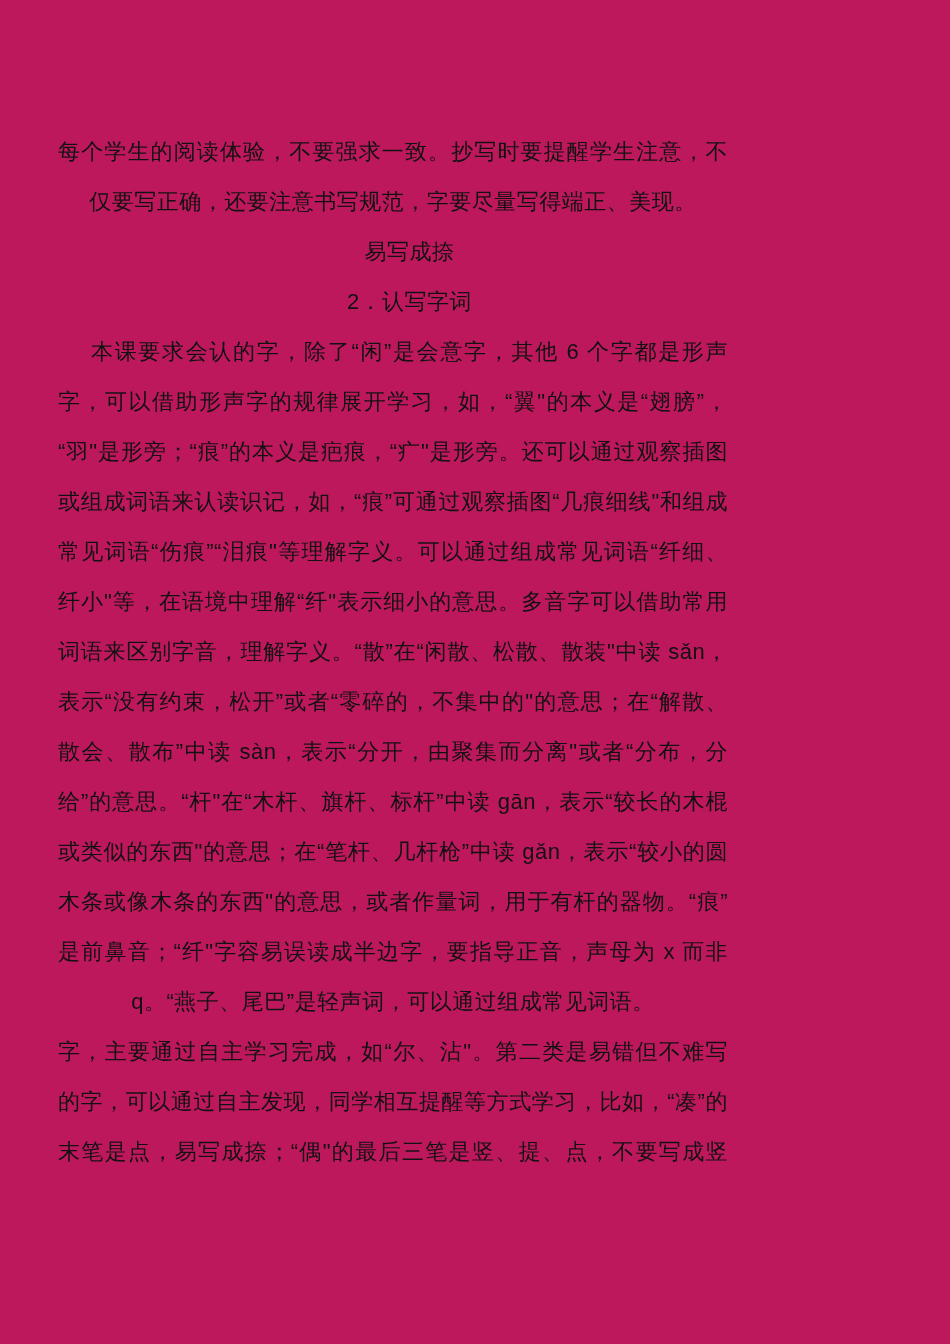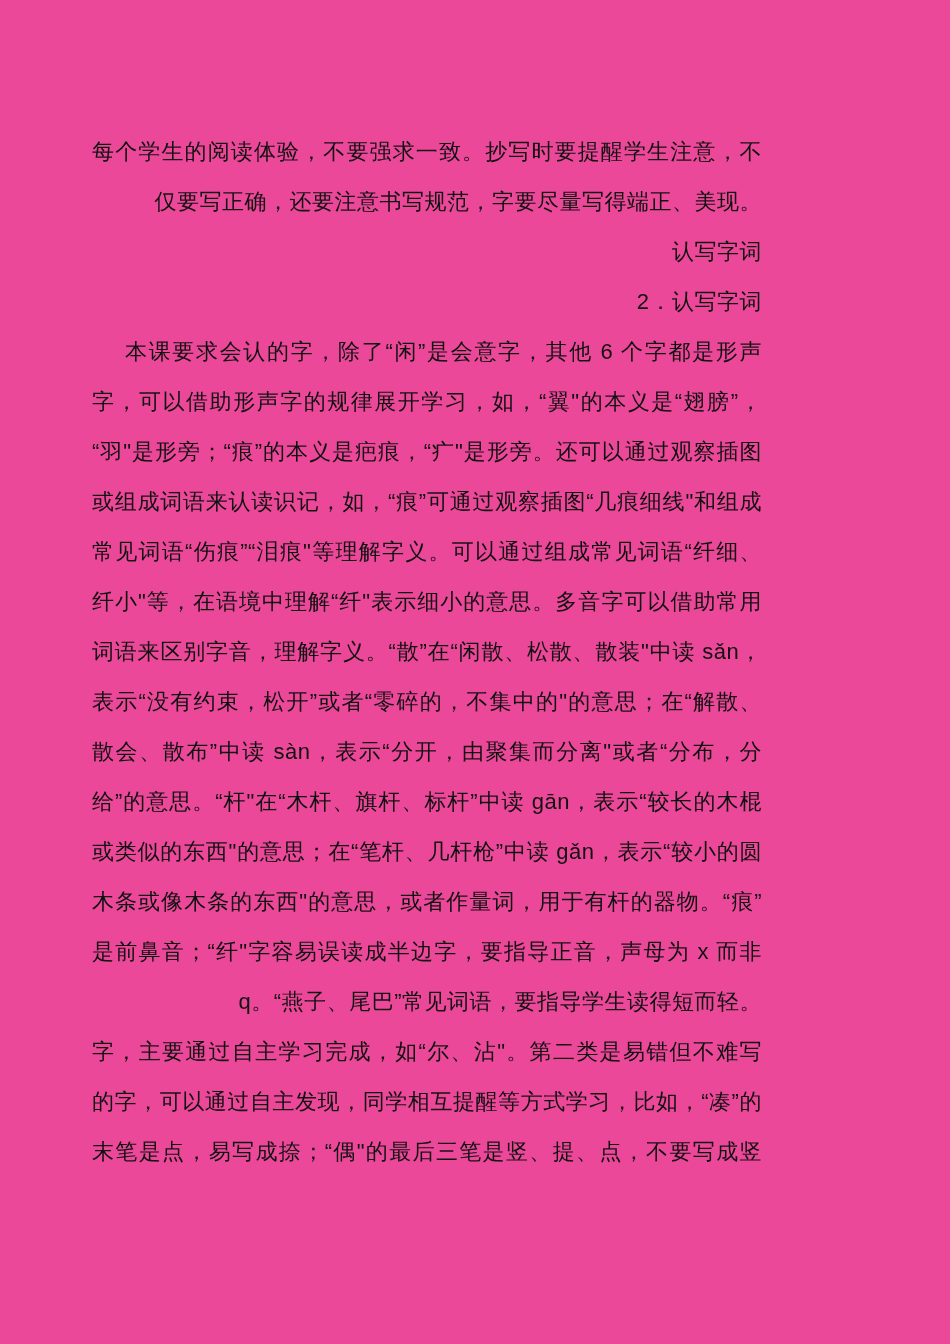--- a/index.html
+++ b/index.html
@@ -11,76 +11,76 @@
     width: 950px;
     height: 1344px;
     font-family: "Liberation Sans", "DejaVu Sans", sans-serif;
     color: #111111;
     overflow: hidden;
   }
   .page {
     box-sizing: border-box;
     width: 950px;
     height: 1344px;
-    padding: 127px 138px 0 92px;
-    background: #ec4899;
+    padding: 127px 138px 0 58px;
+    background: #be185d;
   }
   .doc-body {
     width: 670px;
   }
   .paragraph {
     margin: 0;
     padding: 0;
   }
   .line {
     font-size: 22px;
     line-height: 50px;
     height: 50px;
     overflow: hidden;
-    text-align: right;
+    text-align: center;
     letter-spacing: 0.5px;
   }
   .line.stretch {
     text-align: justify;
     text-align-last: justify;
   }
   .line.indent {
     padding-left: 33px;
   }
 </style>
 </head>
 <body style="background: rgb(255, 255, 255); color: rgb(17, 17, 17);">
 
 <div class="page">
   <div class="doc-body">
       <div class="paragraph">
         <div class="line stretch">每个学生的阅读体验，不要强求一致。抄写时要提醒学生注意，不</div>
         <div class="line">仅要写正确，还要注意书写规范，字要尽量写得端正、美现。</div>
       </div>
       <div class="paragraph">
-        <div class="line indent">认写字词</div>
+        <div class="line indent">易写成捺</div>
       </div>
       <div class="paragraph">
         <div class="line indent">2．认写字词</div>
       </div>
       <div class="paragraph">
         <div class="line stretch indent">本课要求会认的字，除了“闲”是会意字，其他 6 个字都是形声</div>
         <div class="line stretch">字，可以借助形声字的规律展开学习，如，“翼"的本义是“翅膀”，</div>
         <div class="line stretch">“羽"是形旁；“痕”的本义是疤痕，“疒"是形旁。还可以通过观察插图</div>
         <div class="line stretch">或组成词语来认读识记，如，“痕”可通过观察插图“几痕细线"和组成</div>
         <div class="line stretch">常见词语“伤痕”“泪痕"等理解字义。可以通过组成常见词语“纤细、</div>
         <div class="line stretch">纤小"等，在语境中理解“纤"表示细小的意思。多音字可以借助常用</div>
         <div class="line stretch">词语来区别字音，理解字义。“散”在“闲散、松散、散装"中读 sǎn，</div>
         <div class="line stretch">表示“没有约束，松开”或者“零碎的，不集中的"的意思；在“解散、</div>
         <div class="line stretch">散会、散布”中读 sàn，表示“分开，由聚集而分离"或者“分布，分</div>
         <div class="line stretch">给”的意思。“杆"在“木杆、旗杆、标杆”中读 gān，表示“较长的木棍</div>
         <div class="line stretch">或类似的东西"的意思；在“笔杆、几杆枪”中读 gǎn，表示“较小的圆</div>
         <div class="line stretch">木条或像木条的东西"的意思，或者作量词，用于有杆的器物。“痕”</div>
         <div class="line stretch">是前鼻音；“纤"字容易误读成半边字，要指导正音，声母为 x 而非</div>
-        <div class="line">q。“燕子、尾巴”常见词语，要指导学生读得短而轻。</div>
+        <div class="line">q。“燕子、尾巴”是轻声词，可以通过组成常见词语。</div>
       </div>
       <div class="paragraph">
         <div class="line stretch">字，主要通过自主学习完成，如“尔、沾"。第二类是易错但不难写</div>
         <div class="line stretch">的字，可以通过自主发现，同学相互提醒等方式学习，比如，“凑”的</div>
         <div class="line stretch">末笔是点，易写成捺；“偶"的最后三笔是竖、提、点，不要写成竖</div>
       </div>
     </div>
 </div>
 
 </body></html>

